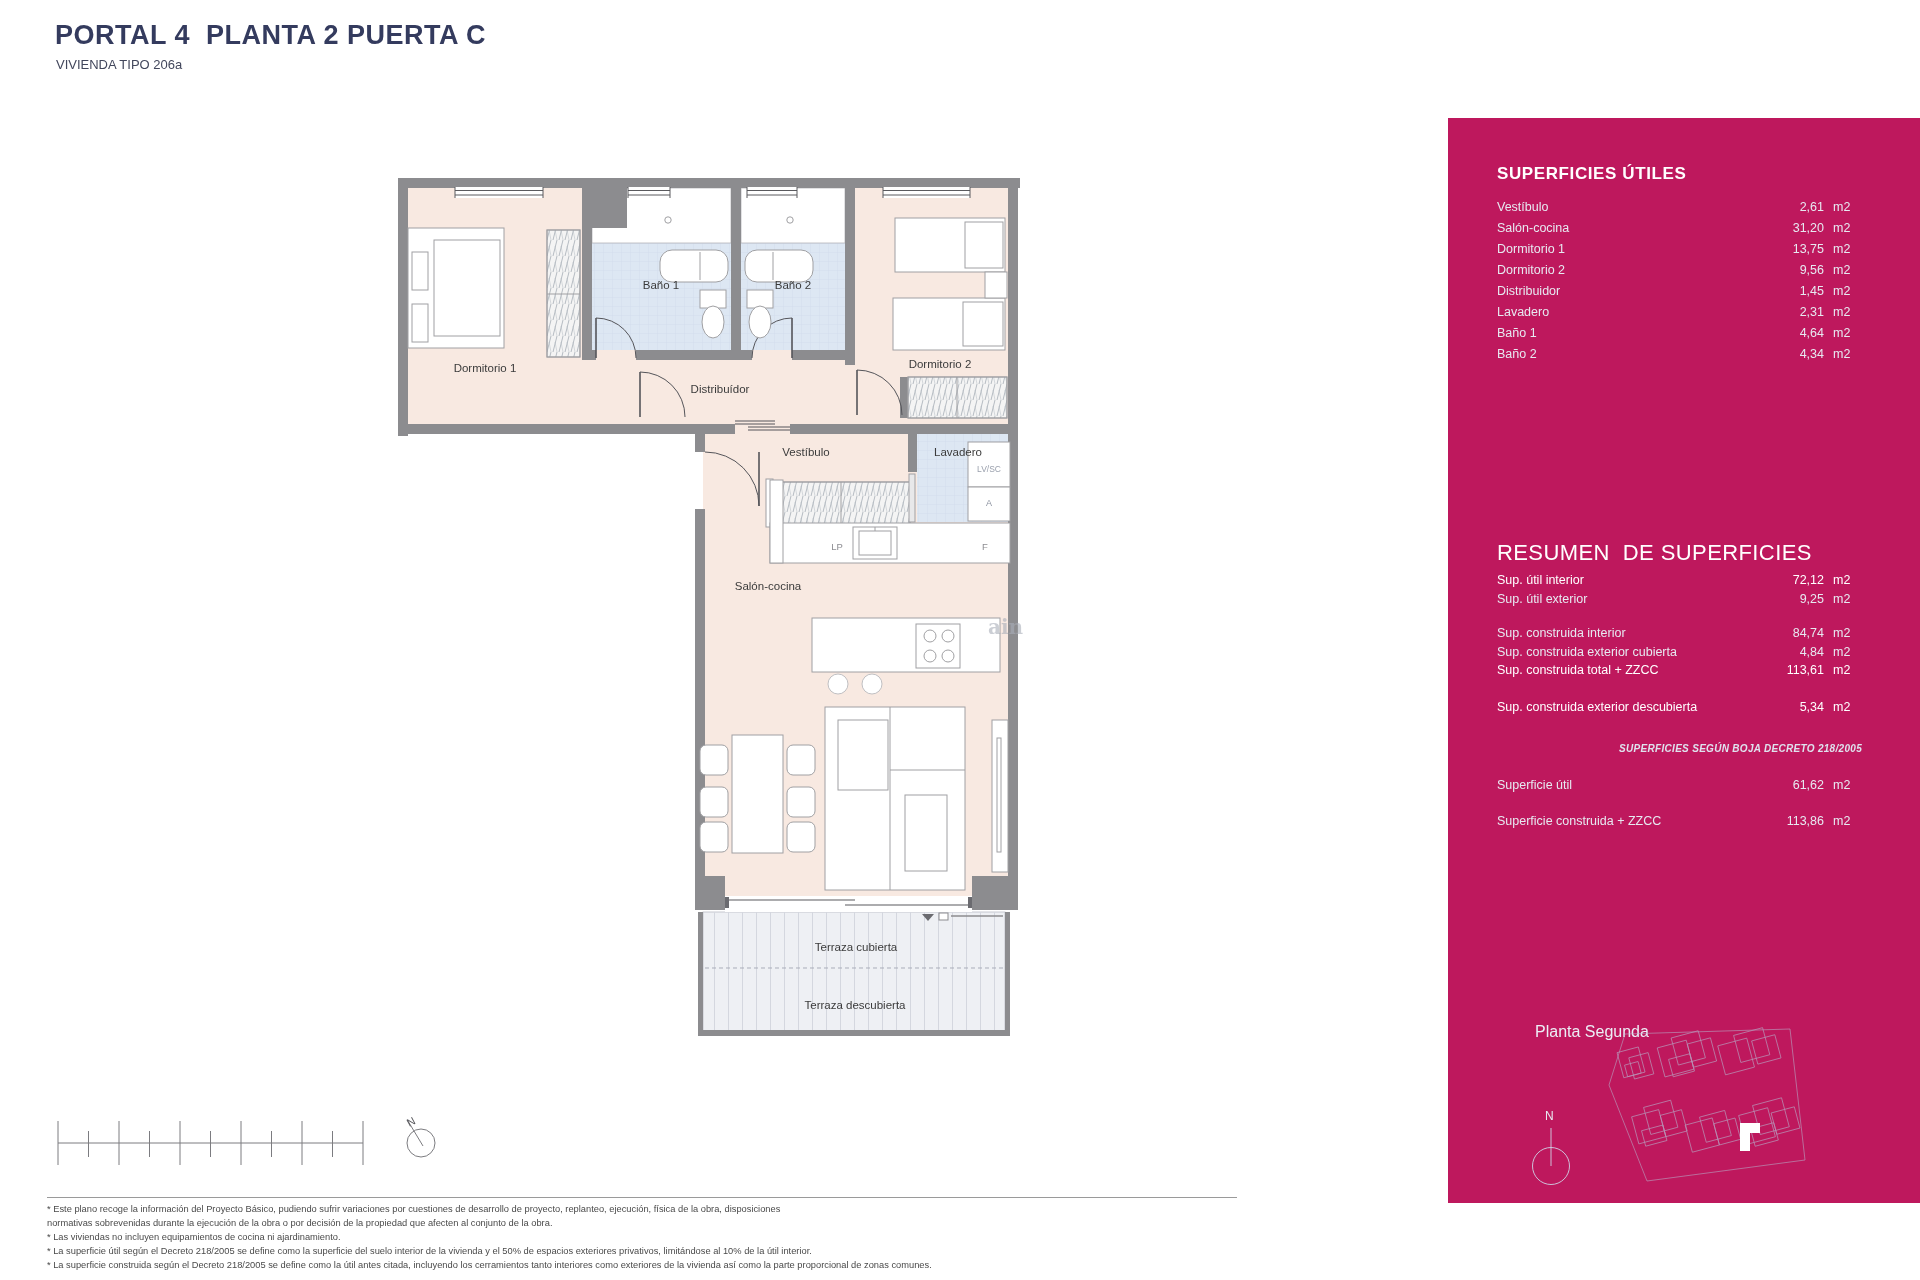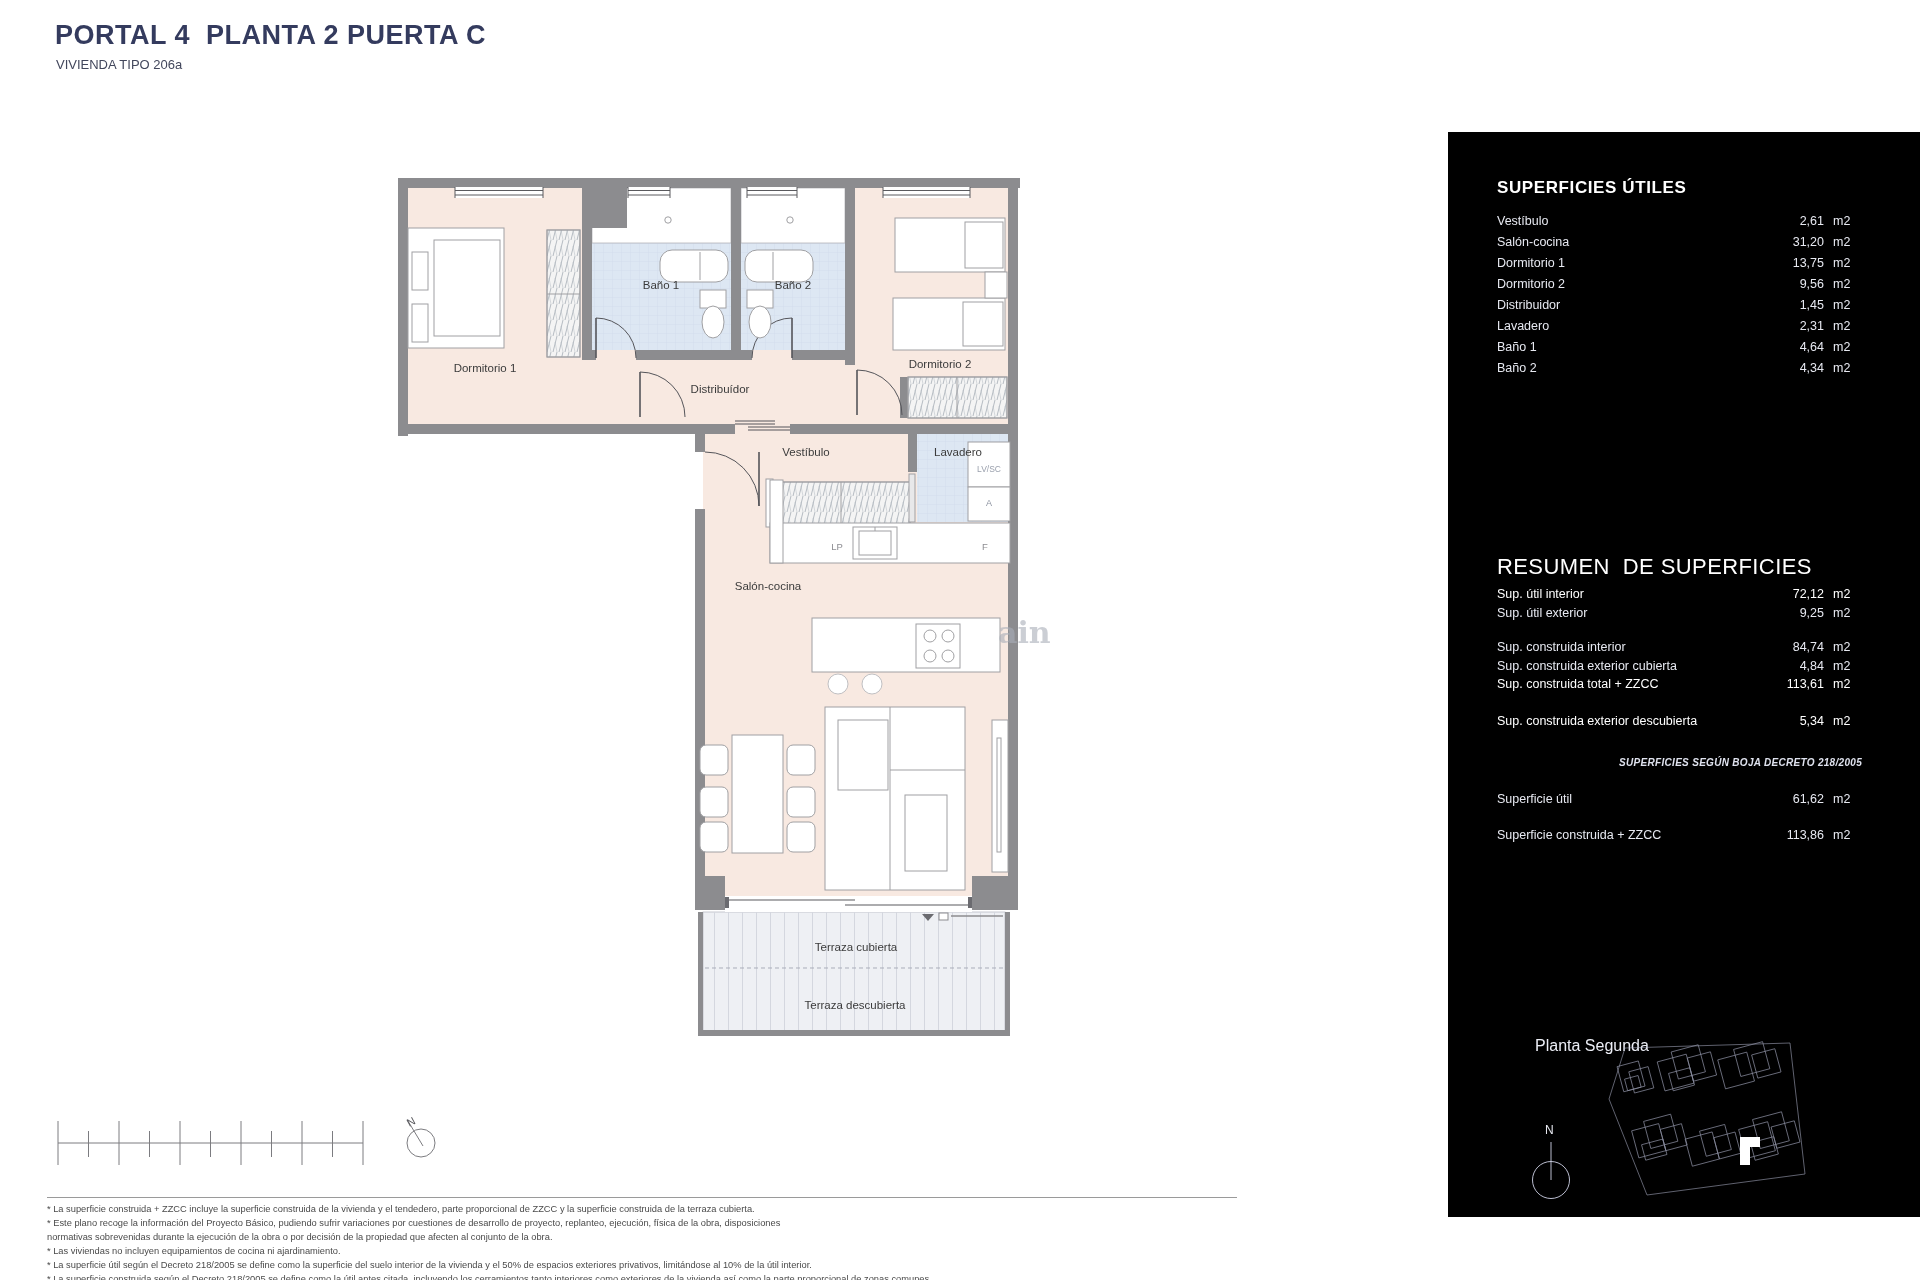--- a/index.html
+++ b/index.html
@@ -4,41 +4,41 @@
 <style>
   html,body{margin:0;padding:0;background:#fff;}
   #page{position:relative;width:1920px;height:1280px;background:#fff;overflow:hidden;
         font-family:"Liberation Sans",sans-serif;}
   #plan-svg{position:absolute;left:0;top:0;}
   
   .hdr{position:absolute;left:55px;top:20px;}
   .hdr h1{margin:0;font-size:27px;font-weight:800;letter-spacing:.5px;color:#343b5e;white-space:pre;}
   .hdr h2{margin:6px 0 0 1px;font-size:13px;font-weight:400;color:#42475c;}
   
-  #sidebar{position:absolute;left:1448px;top:132px;width:472px;height:1085px;background:#000000;color:#e7e9f1;}
+  #sidebar{position:absolute;left:1448px;top:118px;width:472px;height:1085px;background:#be185d;color:#e7e9f1;}
   #sidebar .abs{position:absolute;left:49px;right:58px;}
   .sb-h1{font-size:17px;font-weight:700;letter-spacing:.6px;color:#fff;white-space:pre;}
   .sb-h2{font-size:22px;font-weight:400;letter-spacing:.4px;color:#fff;white-space:pre;}
   .sb-h3{font-size:10px;font-style:italic;font-weight:600;letter-spacing:.3px;color:#dfe2ee;text-align:right;}
   .row{display:flex;align-items:baseline;font-size:12.5px;height:21px;}
   .row .lb{flex:1;}
   .row .vl{width:70px;text-align:right;}
   .row .un{width:29px;padding-left:9px;}
   .rrow{height:18.5px;}
   .bold,.bold .lb,.bold .vl,.bold .un{font-weight:400;color:#fff;}
   .gap16{height:16px;} .gap18{height:18px;}
   .planta-label{position:absolute;left:87px;top:905px;font-size:16px;color:#eceef6;}
   #siteplan{position:absolute;left:152px;top:905px;}
   #sb-compass{position:absolute;left:81px;top:988px;}
   
   #foot-rule{position:absolute;left:47px;top:1197px;width:1190px;height:1px;background:#9a9a9a;}
   #footnotes{position:absolute;left:47px;top:1202px;width:1190px;font-size:9.3px;line-height:14.1px;color:#4a4a4a;}
   #footnotes div{white-space:nowrap;overflow:hidden;}
-  .wm{position:absolute;left:988px;top:615px;font-family:"DejaVu Serif",serif;font-size:30px;
-      color:#a9aeb9;opacity:.6;font-weight:600;margin-left:10px;}
+  .wm{position:absolute;left:988px;top:615px;font-family:"DejaVu Serif",serif;font-size:20px;
+      color:#a9aeb9;opacity:.6;font-weight:600;}
 </style>
 </head>
 <body>
 
 <div id="page">
 
   <svg id="plan-svg" width="1920" height="1280" viewBox="0 0 1920 1280">
     <defs>
       <pattern id="tiles" width="9" height="9" patternUnits="userSpaceOnUse">
         <path d="M9,0 L0,0 0,9" fill="none" stroke="#cdd9ea" stroke-width="0.7"></path>
@@ -449,21 +449,20 @@
 
     <svg id="sb-compass" width="44" height="82" viewBox="0 0 44 82">
       <circle cx="22" cy="60" r="18.5" fill="none" stroke="#cfd3e6" stroke-width="0.9"></circle>
       <line x1="22" y1="22" x2="22" y2="60" stroke="#cfd3e6" stroke-width="0.9"></line>
       <text x="16" y="14" font-family="Liberation Sans, sans-serif" font-size="12" fill="#e8eaf2">N</text>
     </svg>
   </div>
 
   <div id="foot-rule"></div>
   <div id="footnotes">
-    <div>* La superficie construida + ZZCC incluye la superficie construida de la vivienda y el tendedero, parte proporcional de ZZCC y la superficie construida de la terraza cubierta.</div>
     <div>* Este plano recoge la información del Proyecto Básico, pudiendo sufrir variaciones por cuestiones de desarrollo de proyecto, replanteo, ejecución, física de la obra, disposiciones</div>
     <div>  normativas sobrevenidas durante la ejecución de la obra o por decisión de la propiedad que afecten al conjunto de la obra.</div>
     <div>* Las viviendas no incluyen equipamientos de cocina ni ajardinamiento.</div>
     <div>* La superficie útil según el Decreto 218/2005 se define como la superficie del suelo interior de la vivienda y el 50% de espacios exteriores privativos, limitándose al 10% de la útil interior.</div>
     <div>* La superficie construida según el Decreto 218/2005 se define como la útil antes citada, incluyendo los cerramientos tanto interiores como exteriores de la vivienda así como la parte proporcional de zonas comunes.</div>
   </div>
 
 </div>
 
 </body></html>

